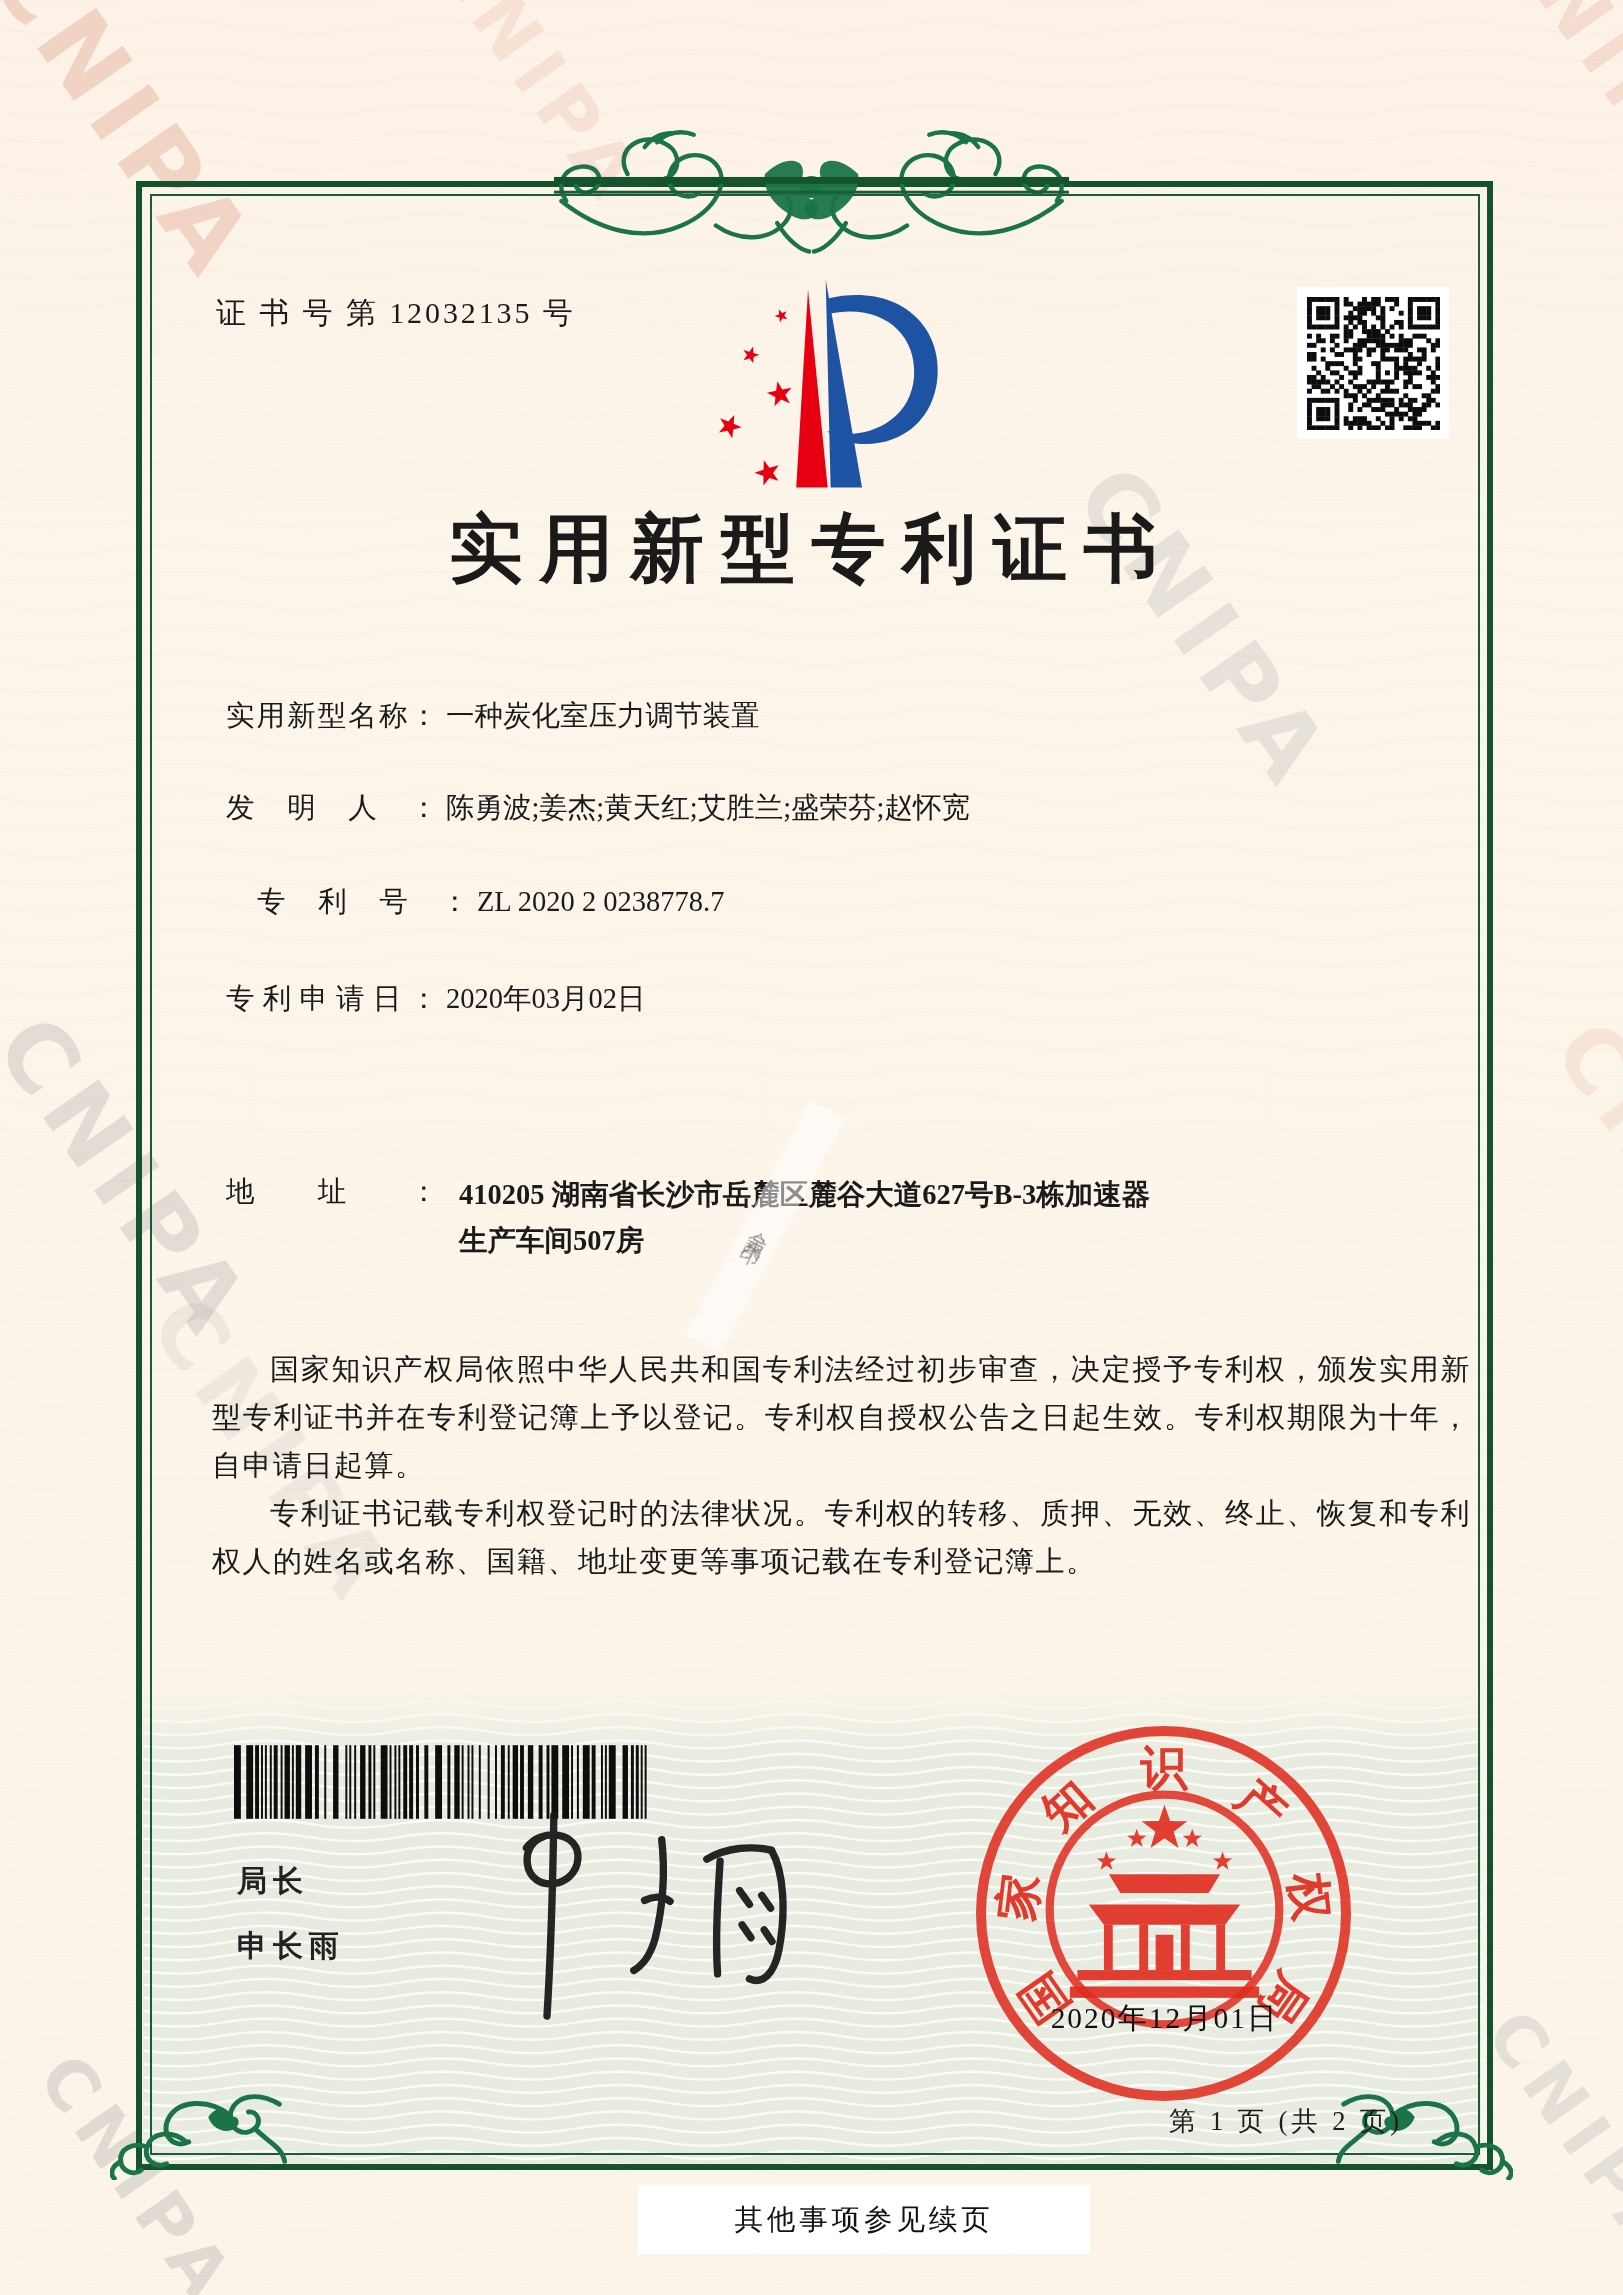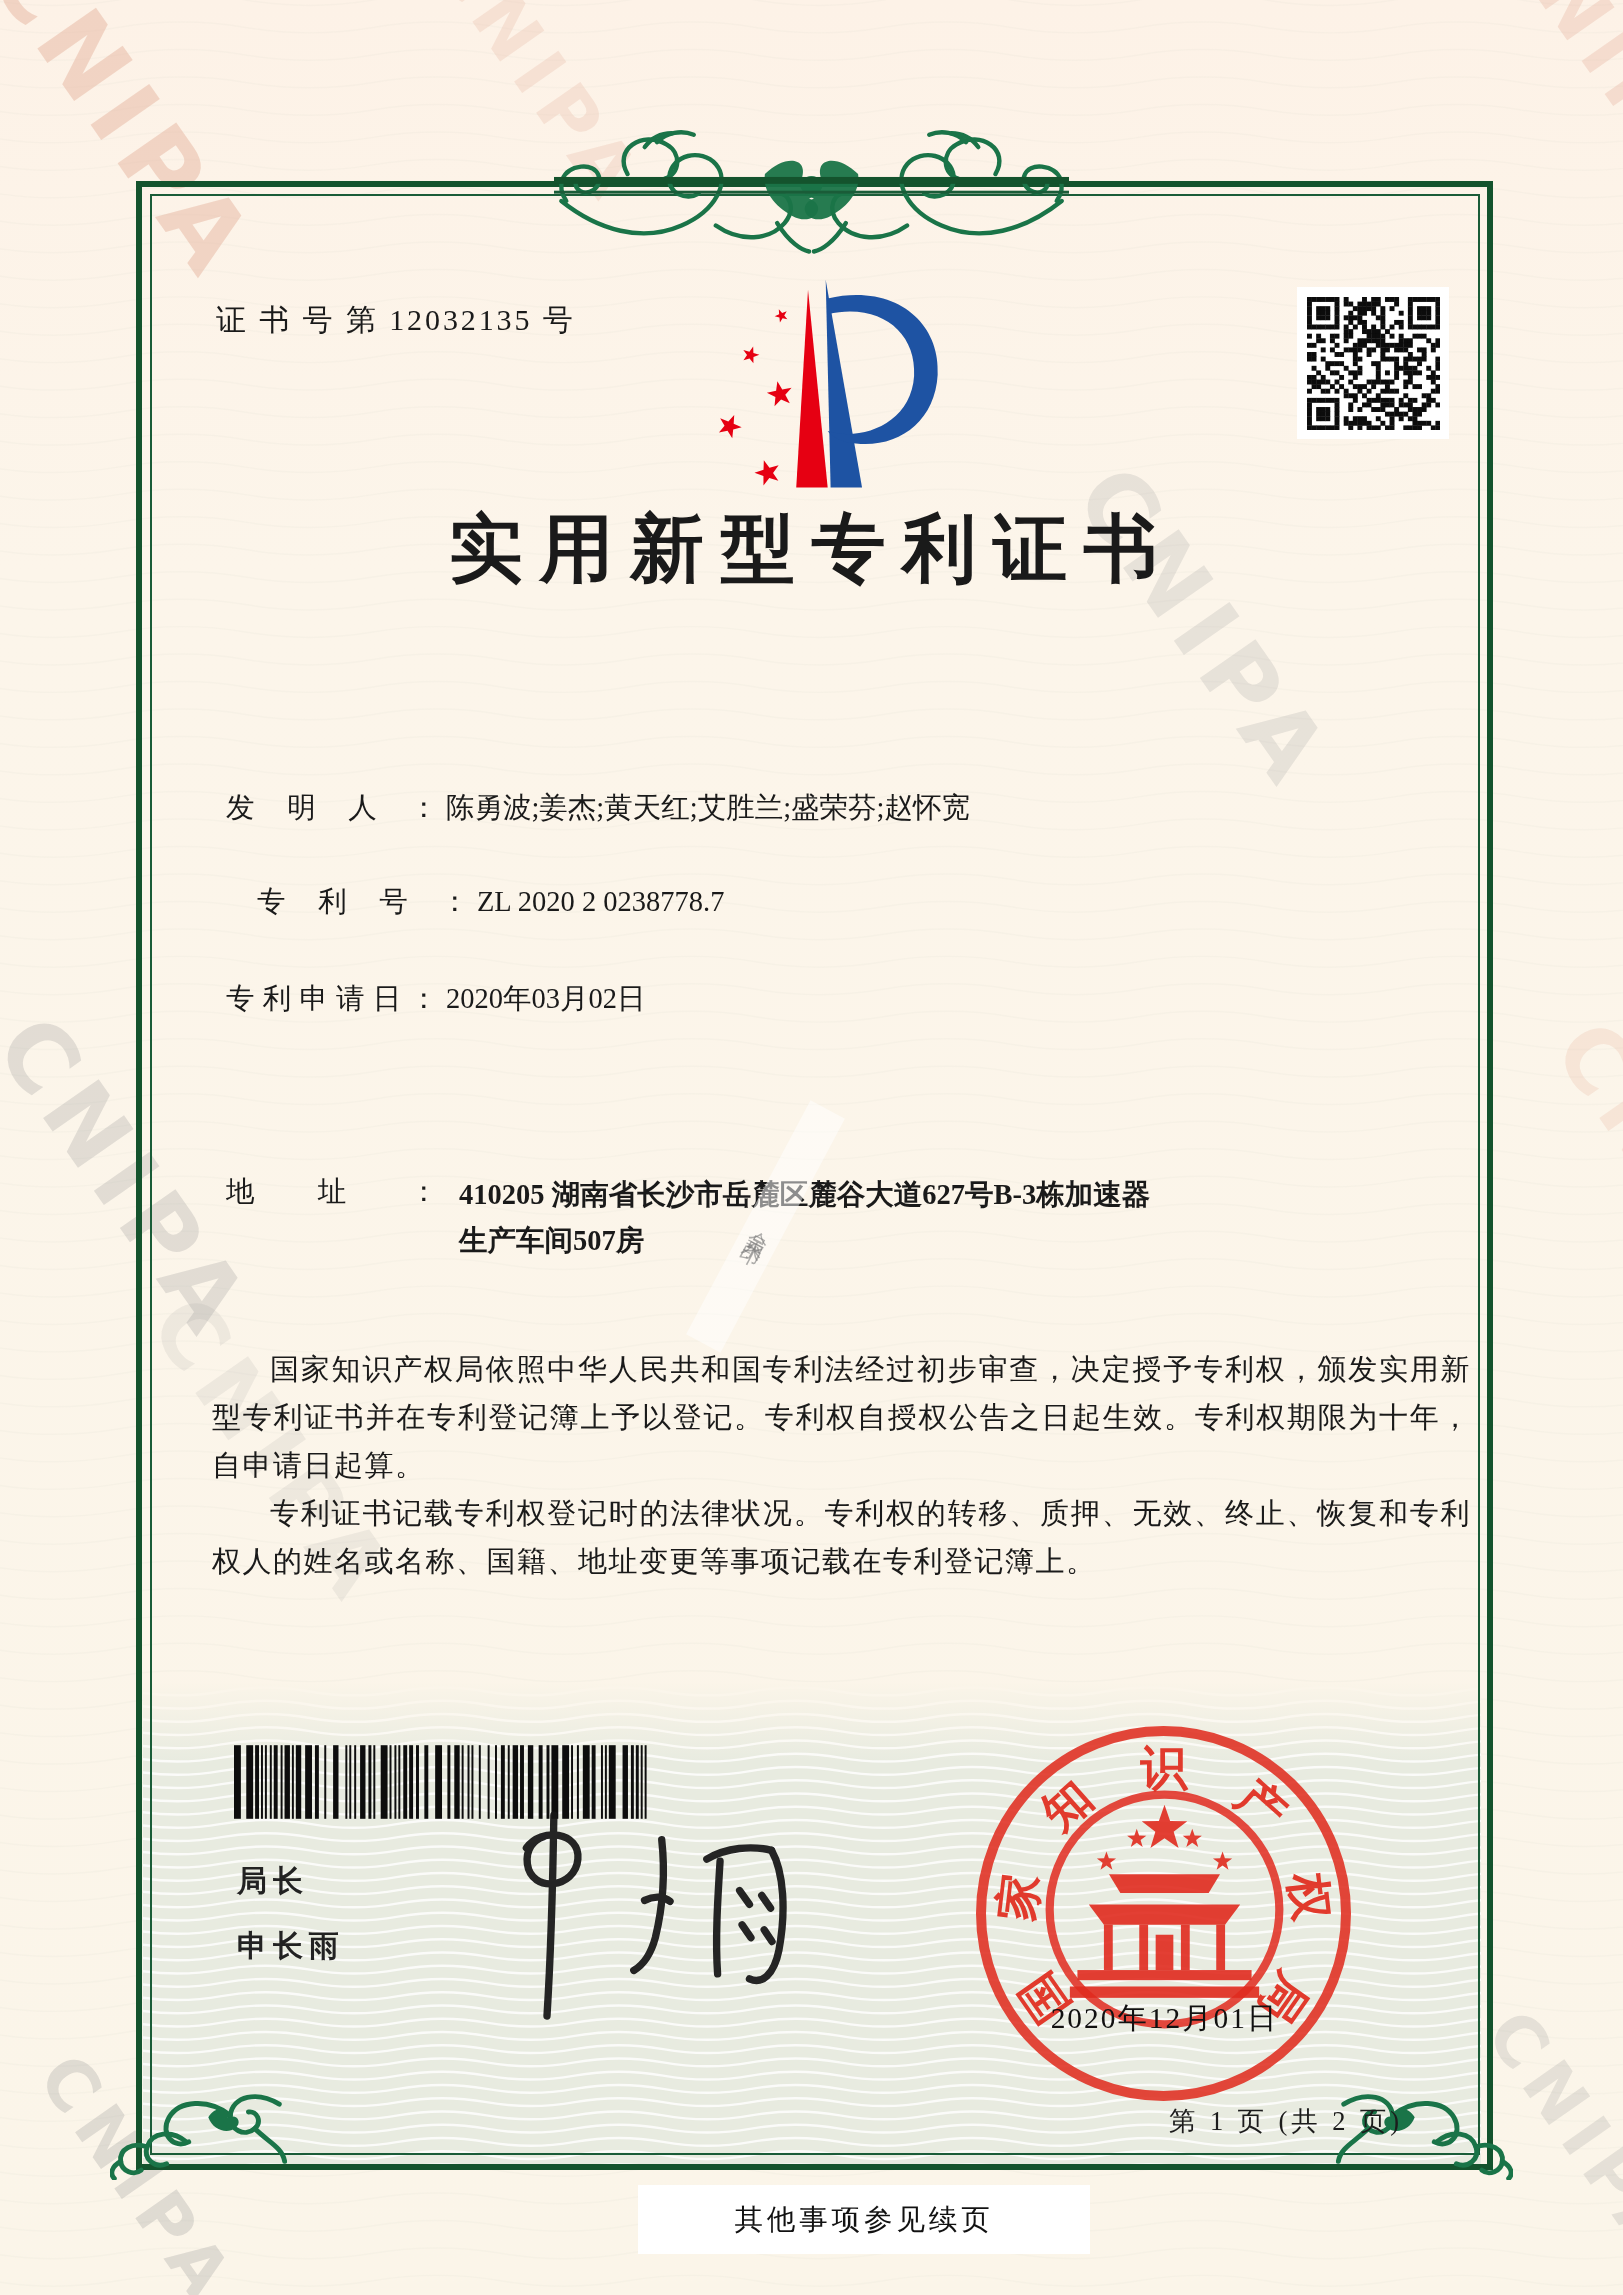--- a/index.html
+++ b/index.html
@@ -12,21 +12,21 @@
   .frame-outer{position:absolute;left:136px;top:181px;width:1345px;height:1977px;
     border:6.9px solid #14532d;z-index:3;}
   .frame-inner{position:absolute;left:150px;top:194px;width:1326px;height:1957px;
     border:2.9px solid #1a5c38;z-index:3;}
   
   .wavy-section{position:absolute;left:143px;top:1683px;width:1338px;height:481px;
     background:#e8ebe0;z-index:1;overflow:hidden;}
   .wavy-fade{position:absolute;top:0;left:0;right:0;height:79px;
     background:linear-gradient(180deg,#fbf5e9,rgba(251,245,233,0));}
   
-  .cert-no{position:absolute;left:216px;top:300px;font-size:30px;letter-spacing:2.9px;z-index:4;}
+  .cert-no{position:absolute;left:216px;top:293px;font-size:30px;letter-spacing:2.9px;z-index:4;}
   .title{position:absolute;left:0;top:500px;width:1623px;text-align:center;
     font-size:74px;font-weight:bold;letter-spacing:16.7px;z-index:4;}
   .field-row{position:absolute;left:226px;font-size:28.5px;line-height:40px;z-index:4;white-space:nowrap;}
   .field-label{display:inline-block;width:212px;text-align-last:justify;text-align:justify;vertical-align:top;}
   .field-value{display:inline-block;margin-left:7.9px;vertical-align:top;}
   .addr-lines{display:inline-block;margin-left:21px;vertical-align:top;line-height:46px;font-weight:bold;}
   .grant-no-label{display:inline-block;width:212px;margin-left:179px;text-align-last:justify;text-align:justify;}
   .body-text{position:absolute;left:212px;top:1345px;width:1259px;font-size:29px;
     line-height:48px;letter-spacing:1.5px;text-align:justify;z-index:4;}
   .body-text p{margin:0;text-indent:2em;}
@@ -659,20 +659,23 @@
         <rect x="214.1" y="260.7" width="10" height="10" fill="#0c0c0c"></rect>
         <rect x="223.4" y="260.7" width="10" height="10" fill="#0c0c0c"></rect>
         <rect x="251.4" y="260.7" width="10" height="10" fill="#0c0c0c"></rect>
         <rect x="260.7" y="260.7" width="10" height="10" fill="#0c0c0c"></rect>
       </svg>
   </div>
 
   <div class="cert-no">证 书 号 第 12032135 号</div>
   <div class="title">实用新型专利证书</div>
 
+  <div class="field-row" style="top:696px;">
+    <span class="field-label">实用新型名称：</span><span class="field-value">一种炭化室压力调节装置</span>
+  </div>
   <div class="field-row" style="top:788px;">
     <span class="field-label">发明人：</span><span class="field-value">陈勇波;姜杰;黄天红;艾胜兰;盛荣芬;赵怀宽</span>
   </div>
   <div class="field-row" style="top:882px;margin-left:31px;">
     <span class="field-label">专利号：</span><span class="field-value">ZL 2020 2 0238778.7</span>
   </div>
   <div class="field-row" style="top:979px;">
     <span class="field-label">专利申请日：</span><span class="field-value">2020年03月02日</span>
   </div>
   <div class="field-row" style="top:1172px;">

